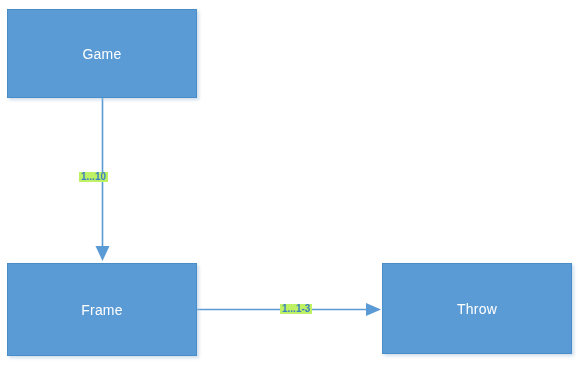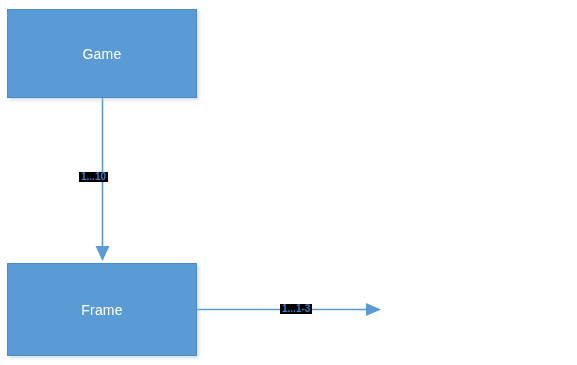--- a/index.html
+++ b/index.html
@@ -68,21 +68,21 @@
     fill: none;
   }
   .edge-head {
     fill: #5B9BD5;
   }
   .edge-label {
     position: absolute;
     color: #3A7FC1;
     font-size: 10px;
     font-weight: 700;
-    background: #000000;
+    background: #bef264;
     padding: 0 2px;
     white-space: nowrap;
     line-height: 1;
     user-select: none;
   }
   #edge-label-game-frame {
     left: 79px;
     top: 172px;
   }
   #edge-label-frame-throw {
@@ -107,18 +107,21 @@
   </svg>
 
   <div class="node" id="node-game">
     <span class="node-label">Game</span>
   </div>
 
   <div class="node" id="node-frame">
     <span class="node-label">Frame</span>
   </div>
 
+  <div class="node" id="node-throw">
+    <span class="node-label">Throw</span>
+  </div>
 
   <div class="edge-label" id="edge-label-game-frame">1...10</div>
 
   <div class="edge-label" id="edge-label-frame-throw">1...1-3</div>
 
 </div>
 
 </body></html>

